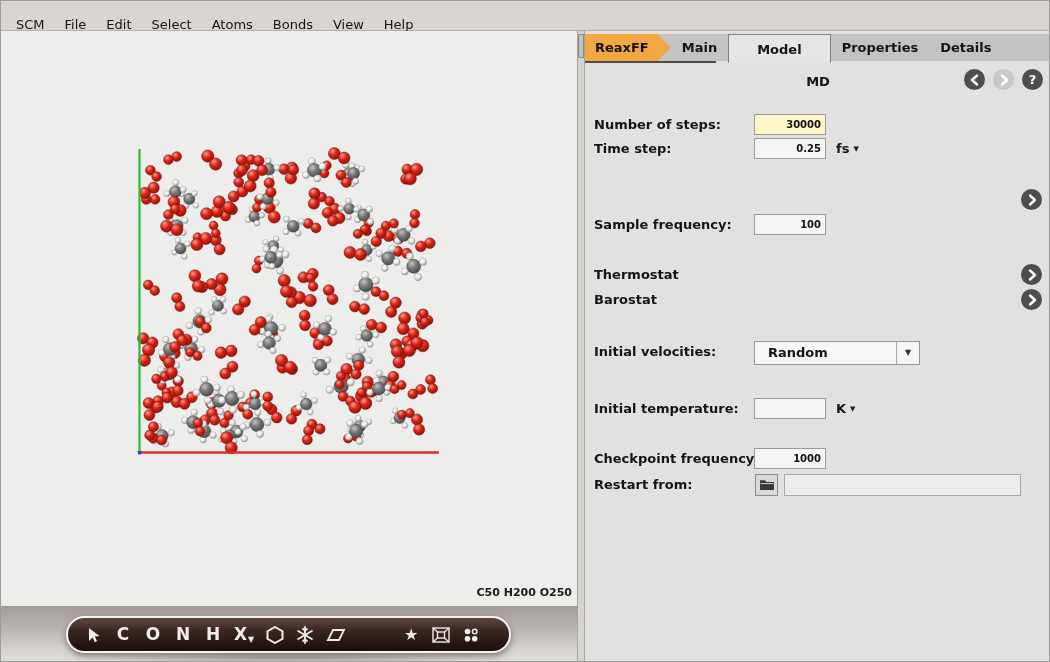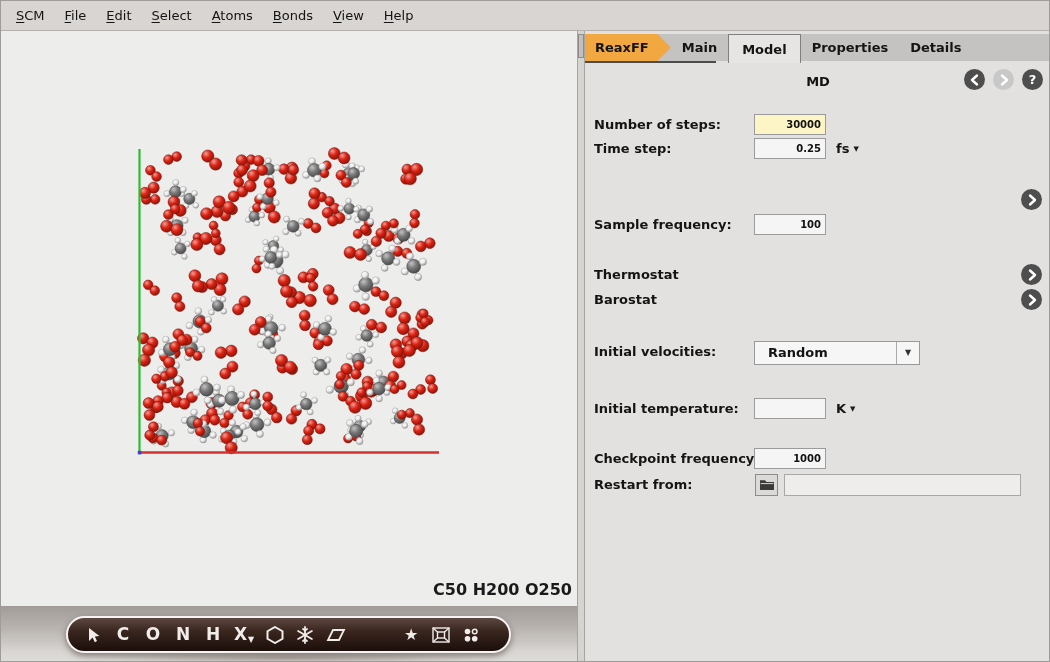--- a/index.html
+++ b/index.html
@@ -2,29 +2,29 @@
 <html><head>
 <meta charset="utf-8">
 <style>
   html,body{margin:0;padding:0;background:#cfcecd;}
   *{box-sizing:border-box;}
   .window{position:relative;width:1050px;height:662px;background:#e3e1df;border:1px solid #9e9c9a;
           overflow:hidden;font-family:"DejaVu Sans","Liberation Sans",sans-serif;font-size:13px;color:#141414;}
 
   
   .menubar{position:absolute;left:0;top:0;width:100%;height:30px;background:#d8d5d2;
-           border-bottom:1px solid #b3b0ad;display:flex;align-items:center;padding:13px 8px;}
+           border-bottom:1px solid #b3b0ad;display:flex;align-items:flex-start;padding:13px 8px;}
   .menu-item{padding:3px 7px;margin-right:6px;cursor:default;}
   .menu-item u{text-underline-offset:2px;}
 
   
   .leftcol{position:absolute;left:0;top:30px;width:576px;height:632px;}
   .viewport{position:relative;width:576px;height:575px;background:#ededec;overflow:hidden;}
   .viewport svg{position:absolute;left:0;top:0;}
-  .formula{position:absolute;right:5px;bottom:7px;font-weight:bold;font-size:16px;color:#1a1a1a;}
+  .formula{position:absolute;right:5px;bottom:7px;font-weight:bold;font-size:11px;color:#1a1a1a;}
 
   
   .dock{position:relative;width:576px;height:57px;
         background:linear-gradient(180deg,#a29c98 0%,#b9b4b0 40%,#d8d5d2 80%,#e0dedb 100%);}
   .pill{position:absolute;left:65px;top:10px;width:445px;height:37px;border-radius:19px;
         border:2px solid #f6f4f2;
         background:linear-gradient(180deg,#5d4841 0%,#39261f 40%,#1b0e0a 100%);
         box-shadow:0 3px 6px rgba(60,45,38,0.55);
         display:flex;align-items:center;padding:0 16px;gap:12px;}
   .pill::after{content:"";position:absolute;left:18px;right:18px;top:103%;height:12px;border-radius:50%;
@@ -42,21 +42,21 @@
   
   .panel{position:absolute;left:584px;top:30px;width:466px;height:632px;background:#e3e1df;}
   .tabbar{position:absolute;left:0;top:3px;width:538px;height:27px;background:#c5c3c1;
           display:flex;align-items:stretch;}
   .tabbar::after{content:"";position:absolute;left:0;bottom:-2px;width:131px;height:2px;background:#4c4c4c;}
   .tab{display:flex;align-items:center;font-weight:bold;cursor:pointer;white-space:nowrap;}
   .tab.reaxff{background:#f2a840;padding:0 22px 0 10px;
           clip-path:polygon(0 0,calc(100% - 13px) 0,100% 50%,calc(100% - 13px) 100%,0 100%);}
   .tab.plain{padding:0 11px;}
   .tab.active{background:#e7e5e3;border:1px solid #7f7f7f;border-bottom:none;margin-bottom:-2px;
-          padding:0 13px;position:relative;z-index:2;}
+          padding:0 28px;position:relative;z-index:2;}
   .search{margin-left:auto;display:flex;align-items:center;padding:0 9px;cursor:pointer;}
 
   .ptitle{position:absolute;left:0;top:43px;width:100%;text-align:center;font-weight:bold;}
   .navbtns{position:absolute;right:8px;top:38px;display:flex;gap:8px;}
   .cbtn{width:21px;height:21px;border-radius:50%;background:#4e4e4e;display:flex;align-items:center;
         justify-content:center;color:#fff;font-weight:bold;font-size:13px;cursor:pointer;}
   .cbtn.disabled{background:#c8c8c8;cursor:default;}
   .cbtn svg{display:block;}
 
   .row{position:absolute;left:0;width:466px;height:22px;line-height:22px;}

